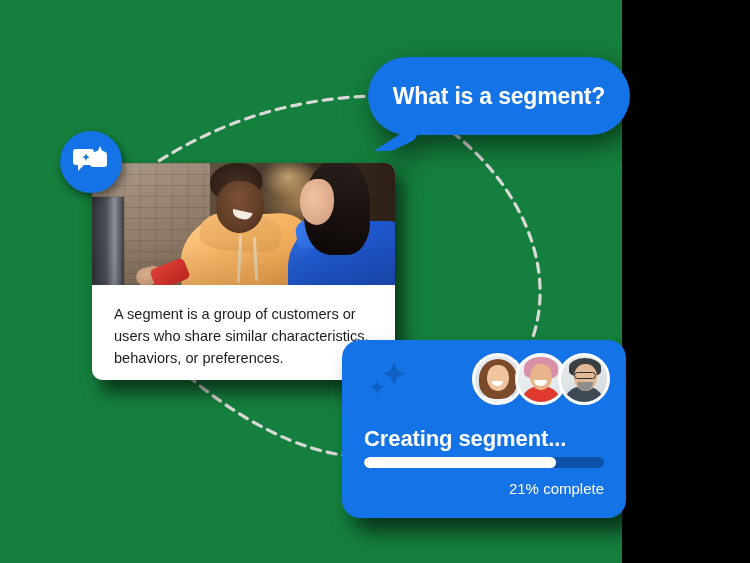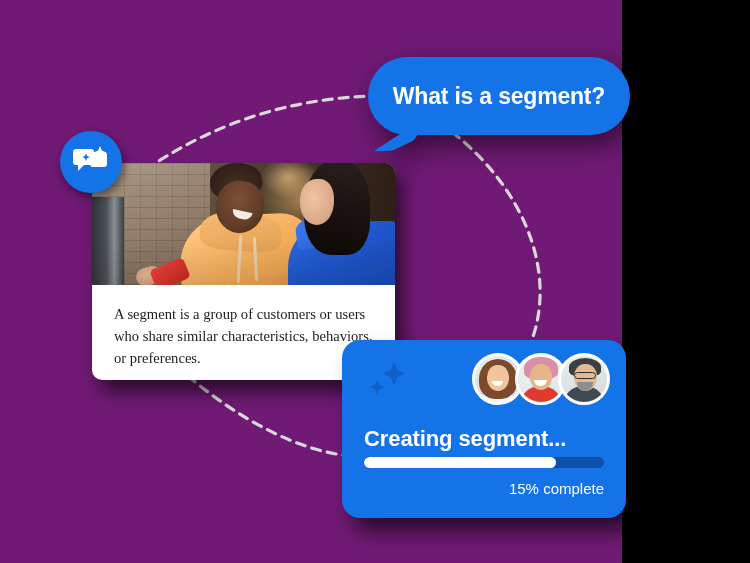--- a/index.html
+++ b/index.html
@@ -2,21 +2,21 @@
 <html><head>
 <meta charset="utf-8">
 <style>
   * { box-sizing: border-box; margin: 0; padding: 0; }
   html, body {
     width: 750px; height: 563px;
     background: #000000;
     font-family: "Liberation Sans", sans-serif;
     overflow: hidden;
   }
-  .stage { position: relative; width: 622px; height: 563px; background:#701a75; }
+  .stage { position: relative; width: 622px; height: 563px; background:#15803d; }
 
   
   .connectors { position:absolute; left:0; top:0; width:750px; height:563px; z-index:2; pointer-events:none; }
 
   
   .bubble {
     position: absolute; left: 368px; top: 57px;
     width: 262px; height: 78px;
     background: var(--blue);
     border-radius: 39px;
@@ -109,21 +109,21 @@
     background: linear-gradient(150deg,#f0433a,#c92a22); border-radius:5px; transform: rotate(-22deg);}
   .hand { position:absolute; left:44px; top:104px; width:26px; height:18px;
     background: radial-gradient(ellipse at 40% 40%,#e9bd9b,#c99573); border-radius: 10px; transform: rotate(-14deg);}
   .photo-shade { position:absolute; inset:0; background: linear-gradient(180deg, rgba(0,0,0,0) 62%, rgba(0,0,0,0.10) 100%); }
 
   .card-text {
     padding: 18px 22px 20px 22px;
     color: #1d1d1d;
     font-size: 14.6px;
     line-height: 1.52;
-    font-family: Liberation Serif, serif;
+    font-family: Liberation Sans, sans-serif;
   }
 
   
   .chat-badge {
     position: absolute; left: 60px; top: 131px;
     width: 62px; height: 62px;
     border-radius: 50%;
     background: var(--blue);
     z-index: 8;
     display:flex; align-items:center; justify-content:center;
@@ -254,16 +254,16 @@
         <div style="position:absolute;left:16px;top:26px;width:16px;height:9px;background:#8d8f8e;border-radius:0 0 9px 9px"></div>
       </div>
     </div>
 
     <div class="progress-label">Creating segment...</div>
 
     <div class="bar-track">
       <div class="bar-fill" id="bar-fill" style="width: 80%;"></div>
     </div>
 
-    <div class="progress-pct">15% complete</div>
+    <div class="progress-pct">21% complete</div>
   </div>
 
 </div>
 
 </body></html>

